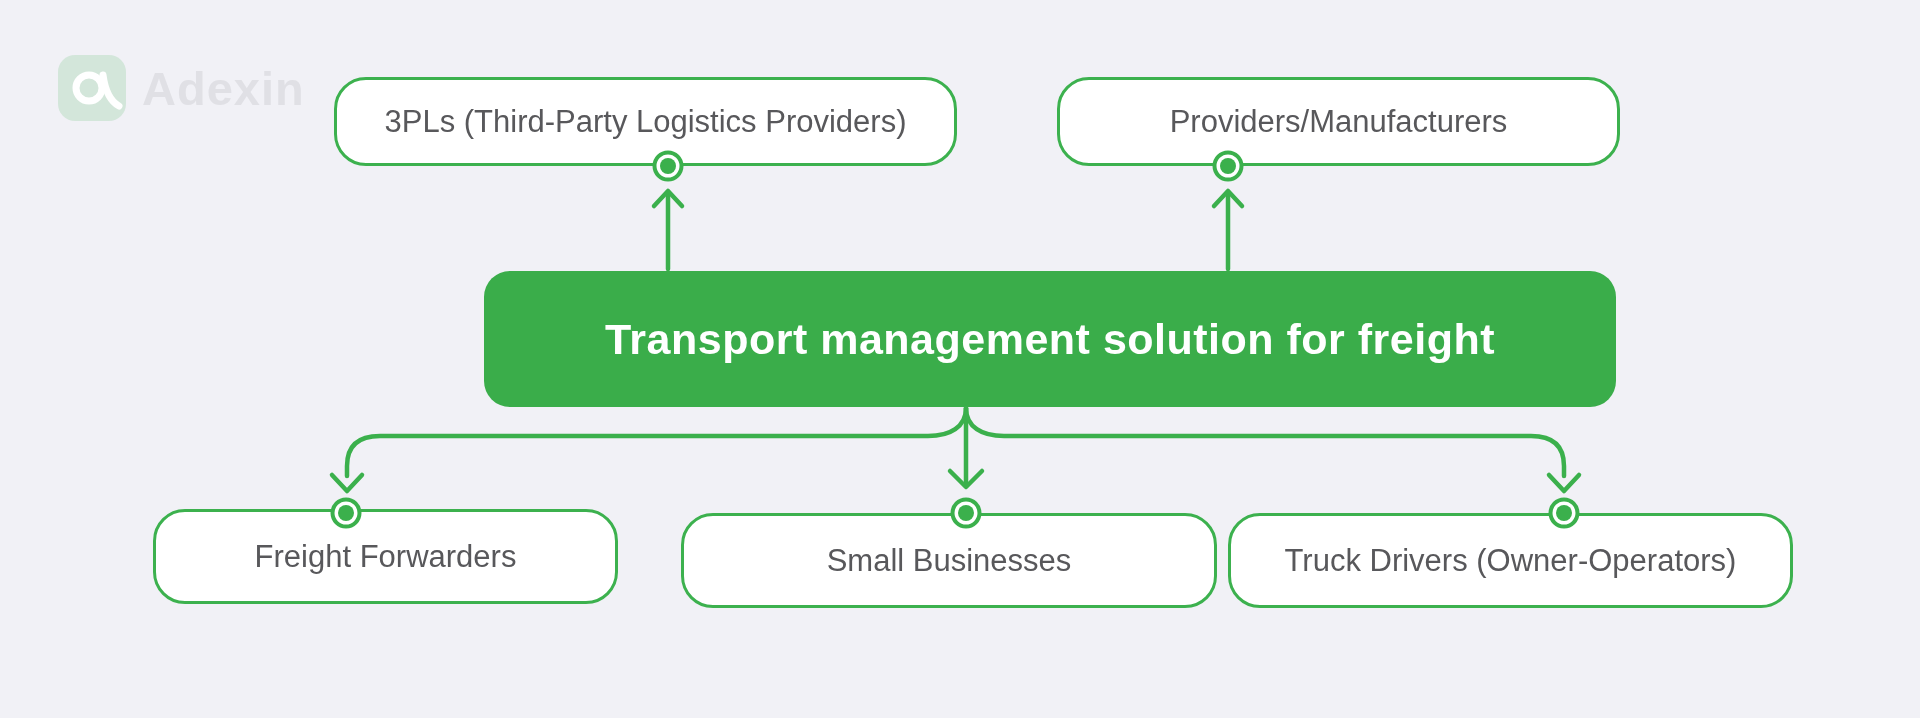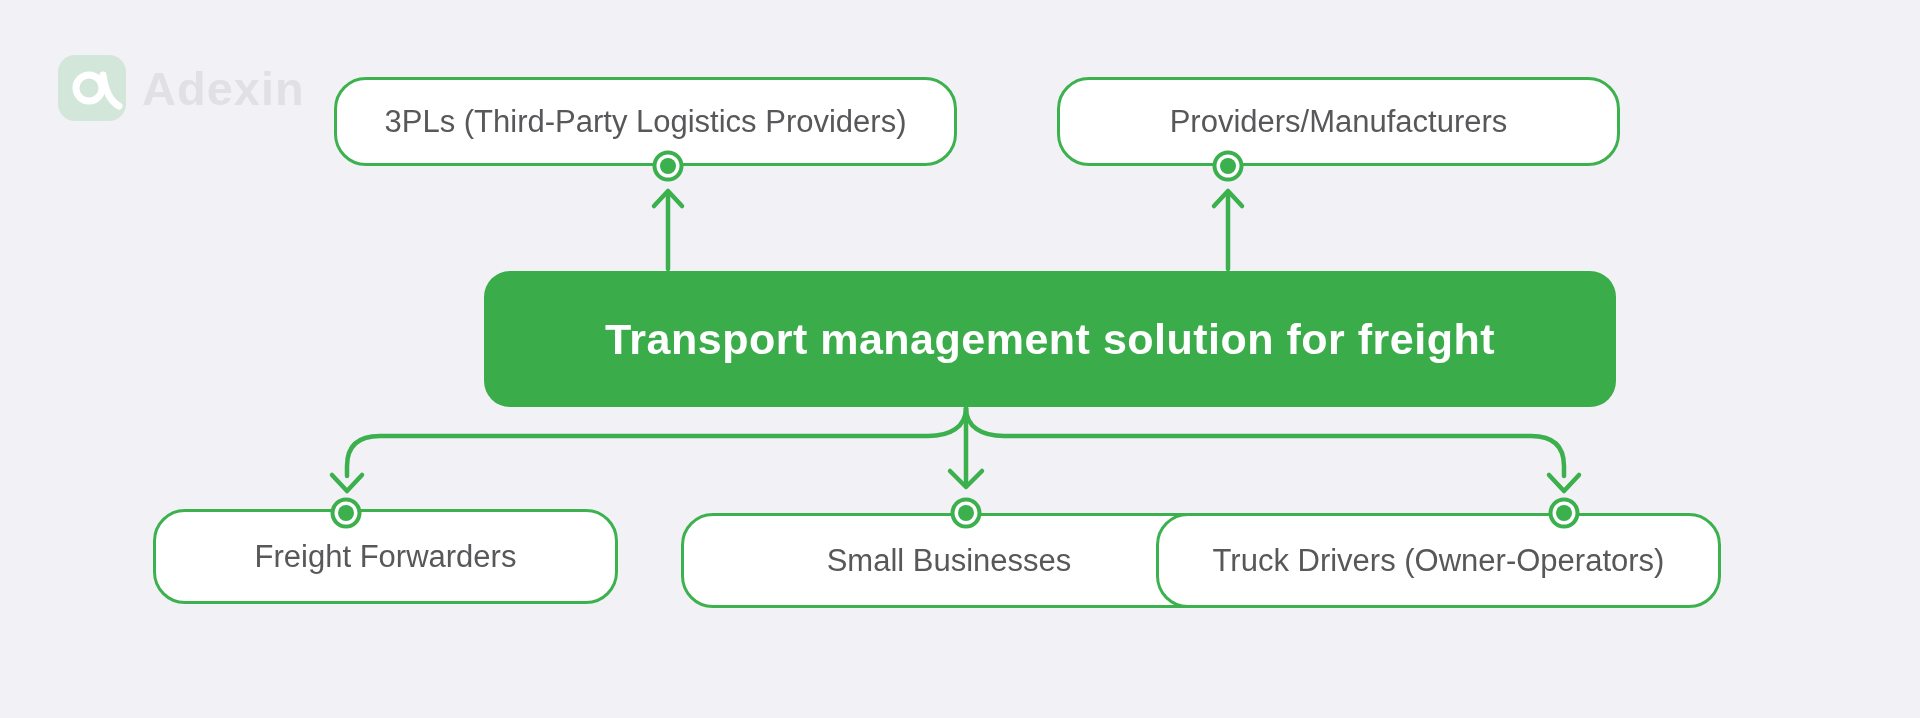--- a/index.html
+++ b/index.html
@@ -57,21 +57,21 @@
     border: 3px solid var(--node-border);
     border-radius: 32px;
     color: var(--node-text);
     font-size: 31px;
     z-index: 1;
   }
   .n-3pls     { left: 334px;  top: 77px;  width: 623px;  height: 89px; }
   .n-shippers { left: 1057px; top: 77px;  width: 563px;  height: 89px; }
   .n-freight  { left: 153px;  top: 509px; width: 465px;  height: 95px; }
   .n-small    { left: 681px;  top: 513px; width: 536px;  height: 95px; }
-  .n-truck    { left: 1156px; top: 513px; width: 565px;  height: 95px; }
+  .n-truck    { left: 1228px; top: 513px; width: 565px;  height: 95px; }
   .n-center {
     left: 454px; top: 271px; width: 1132px; height: 136px;
     background: var(--green-fill);
     border: none;
     border-radius: 26px;
     color: var(--title-text);
     font-size: 43px;
     font-weight: bold;
     letter-spacing: 0.5px;
     margin-left: 30px;

